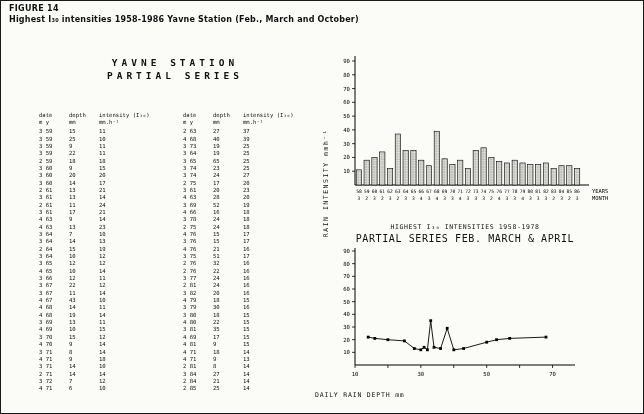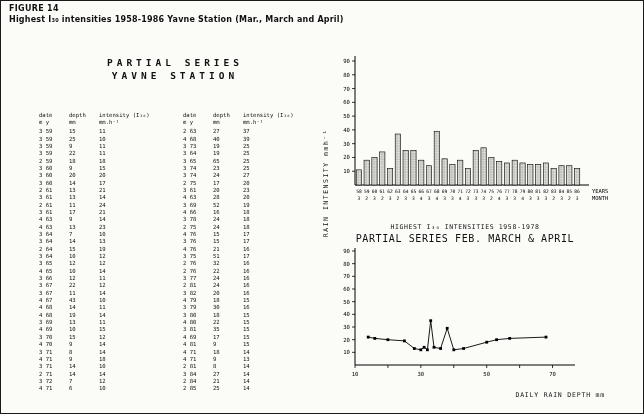--- a/index.html
+++ b/index.html
@@ -28,36 +28,36 @@
   .charts-panel{position:absolute;left:314px;top:48px;width:328px;}
   .charts-panel svg{display:block;margin-left:6px;}
   svg text{fill:#000;font-family:"DejaVu Sans Mono",monospace;}
   .ylabel-rot{
     position:absolute;left:-72px;top:128px;width:170px;height:12px;
     transform:rotate(-90deg);text-align:center;
     font-size:6.5px;letter-spacing:1.5px;
   }
   .chart-title{margin-top:2px;width:300px;text-align:center;font-size:6.5px;line-height:8px;letter-spacing:.6px;}
   .chart-subtitle{margin-top:4px;width:300px;text-align:center;font-size:10px;line-height:8px;letter-spacing:.6px;}
-  .chart-xlabel{width:290px;text-align:right;font-size:6.5px;line-height:8px;letter-spacing:.8px;}
+  .chart-xlabel{width:290px;text-align:left;font-size:6.5px;line-height:8px;letter-spacing:.8px;}
 </style>
 </head>
 <body>
 
 <div class="page">
 
   <div class="fig-head">
     <div class="fig-label">FIGURE 14</div>
-    <div class="fig-caption">Highest I₃₀ intensities 1958-1986 Yavne Station (Mar., March and April)</div>
+    <div class="fig-caption">Highest I₃₀ intensities 1958-1986 Yavne Station (Feb., March and October)</div>
   </div>
 
   <div class="table-panel">
     <div class="table-title">
+      <div>YAVNE STATION</div>
       <div>PARTIAL SERIES</div>
-      <div>YAVNE STATION</div>
     </div>
     <div class="tables">
 
       <div class="tgroup">
         <div class="thead">
           <span class="tc c0">
               <span>date</span>
               <span>m y</span>
             </span>
           <span class="tc c1">

